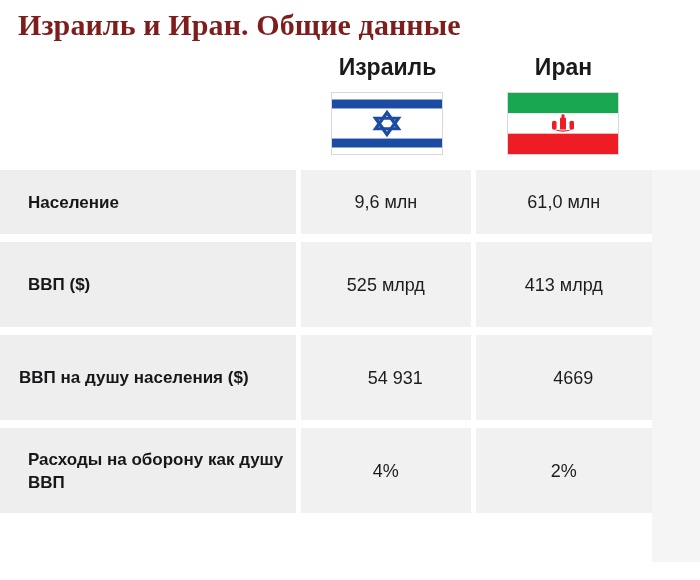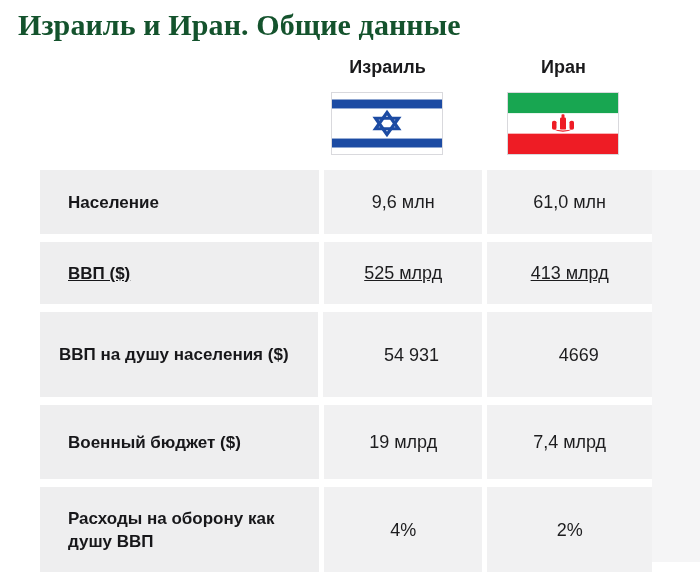--- a/index.html
+++ b/index.html
@@ -41,21 +41,21 @@
     background: #ffffff;
   }
   .title-text {
     position: absolute;
     left: 18px;
     top: 6px;
     font-family: "Liberation Serif", "DejaVu Serif", serif;
     font-weight: bold;
     font-size: 30px;
     line-height: 38px;
-    color: #14532d;
+    color: #7f1d1d;
     letter-spacing: 0.1px;
     white-space: nowrap;
   }
 
   
   .flag-header {
     position: absolute;
     left: 0;
     top: 48px;
     width: 700px;
@@ -72,21 +72,21 @@
   .country-col.iran   { left: 476px; }
 
   .country-name {
     position: absolute;
     top: 8px;
     left: 0;
     width: 175px;
     text-align: center;
     font-family: "Liberation Sans", sans-serif;
     font-weight: bold;
-    font-size: 18px;
+    font-size: 23px;
     line-height: 22px;
     color: #1a1a1c;
   }
 
   .flag {
     position: absolute;
     top: 44px;
     left: 31px;
     width: 112px;
     height: 63px;
@@ -109,21 +109,20 @@
     width: 652px;
     margin-bottom: 8px;
     display: flex;
     align-items: stretch;
   }
   .cell {
     background: #f0f0f1;
     display: flex;
     align-items: center;
     box-sizing: border-box;
-    margin-left: 40px;
   }
   .cell-label {
     width: 297px;
     padding-left: 28px;
     padding-right: 12px;
     font-weight: bold;
     font-size: 17px;
     line-height: 23px;
     color: #17171a;
     background: #eeeeef;
@@ -137,21 +136,21 @@
     font-size: 18px;
     line-height: 24px;
     color: #1d1d1f;
     background: #f1f1f2;
   }
   .cell-value.iran-col {
     width: 177px;
   }
 
   .r-h1 { height: 64px; }
-  .r-h2 { height: 62px; text-decoration: underline; }
+  .r-h2 { height: 85px; }
   .r-h3 { height: 85px; padding-left: 19px; }
   .r-h4 { height: 74px; }
   .r-h5 { height: 85px; }
 </style>
 </head>
 <body>
 
 <div id="infographic">
 
   <div class="page-bg-right"></div>
@@ -210,25 +209,20 @@
       <div class="cell cell-value r-h2">525 млрд</div>
       <div class="cell cell-value iran-col r-h2">413 млрд</div>
     </div>
 
     <div class="data-row">
       <div class="cell cell-label r-h3">ВВП на душу населения ($)</div>
       <div class="cell cell-value r-h3">54 931</div>
       <div class="cell cell-value iran-col r-h3">4669</div>
     </div>
 
-    <div class="data-row">
-      <div class="cell cell-label r-h4">Военный бюджет ($)</div>
-      <div class="cell cell-value r-h4">19 млрд</div>
-      <div class="cell cell-value iran-col r-h4">7,4 млрд</div>
-    </div>
 
     <div class="data-row">
       <div class="cell cell-label r-h5">Расходы на оборону как душу ВВП</div>
       <div class="cell cell-value r-h5">4%</div>
       <div class="cell cell-value iran-col r-h5">2%</div>
     </div>
 
   </div>
 
 </div>

